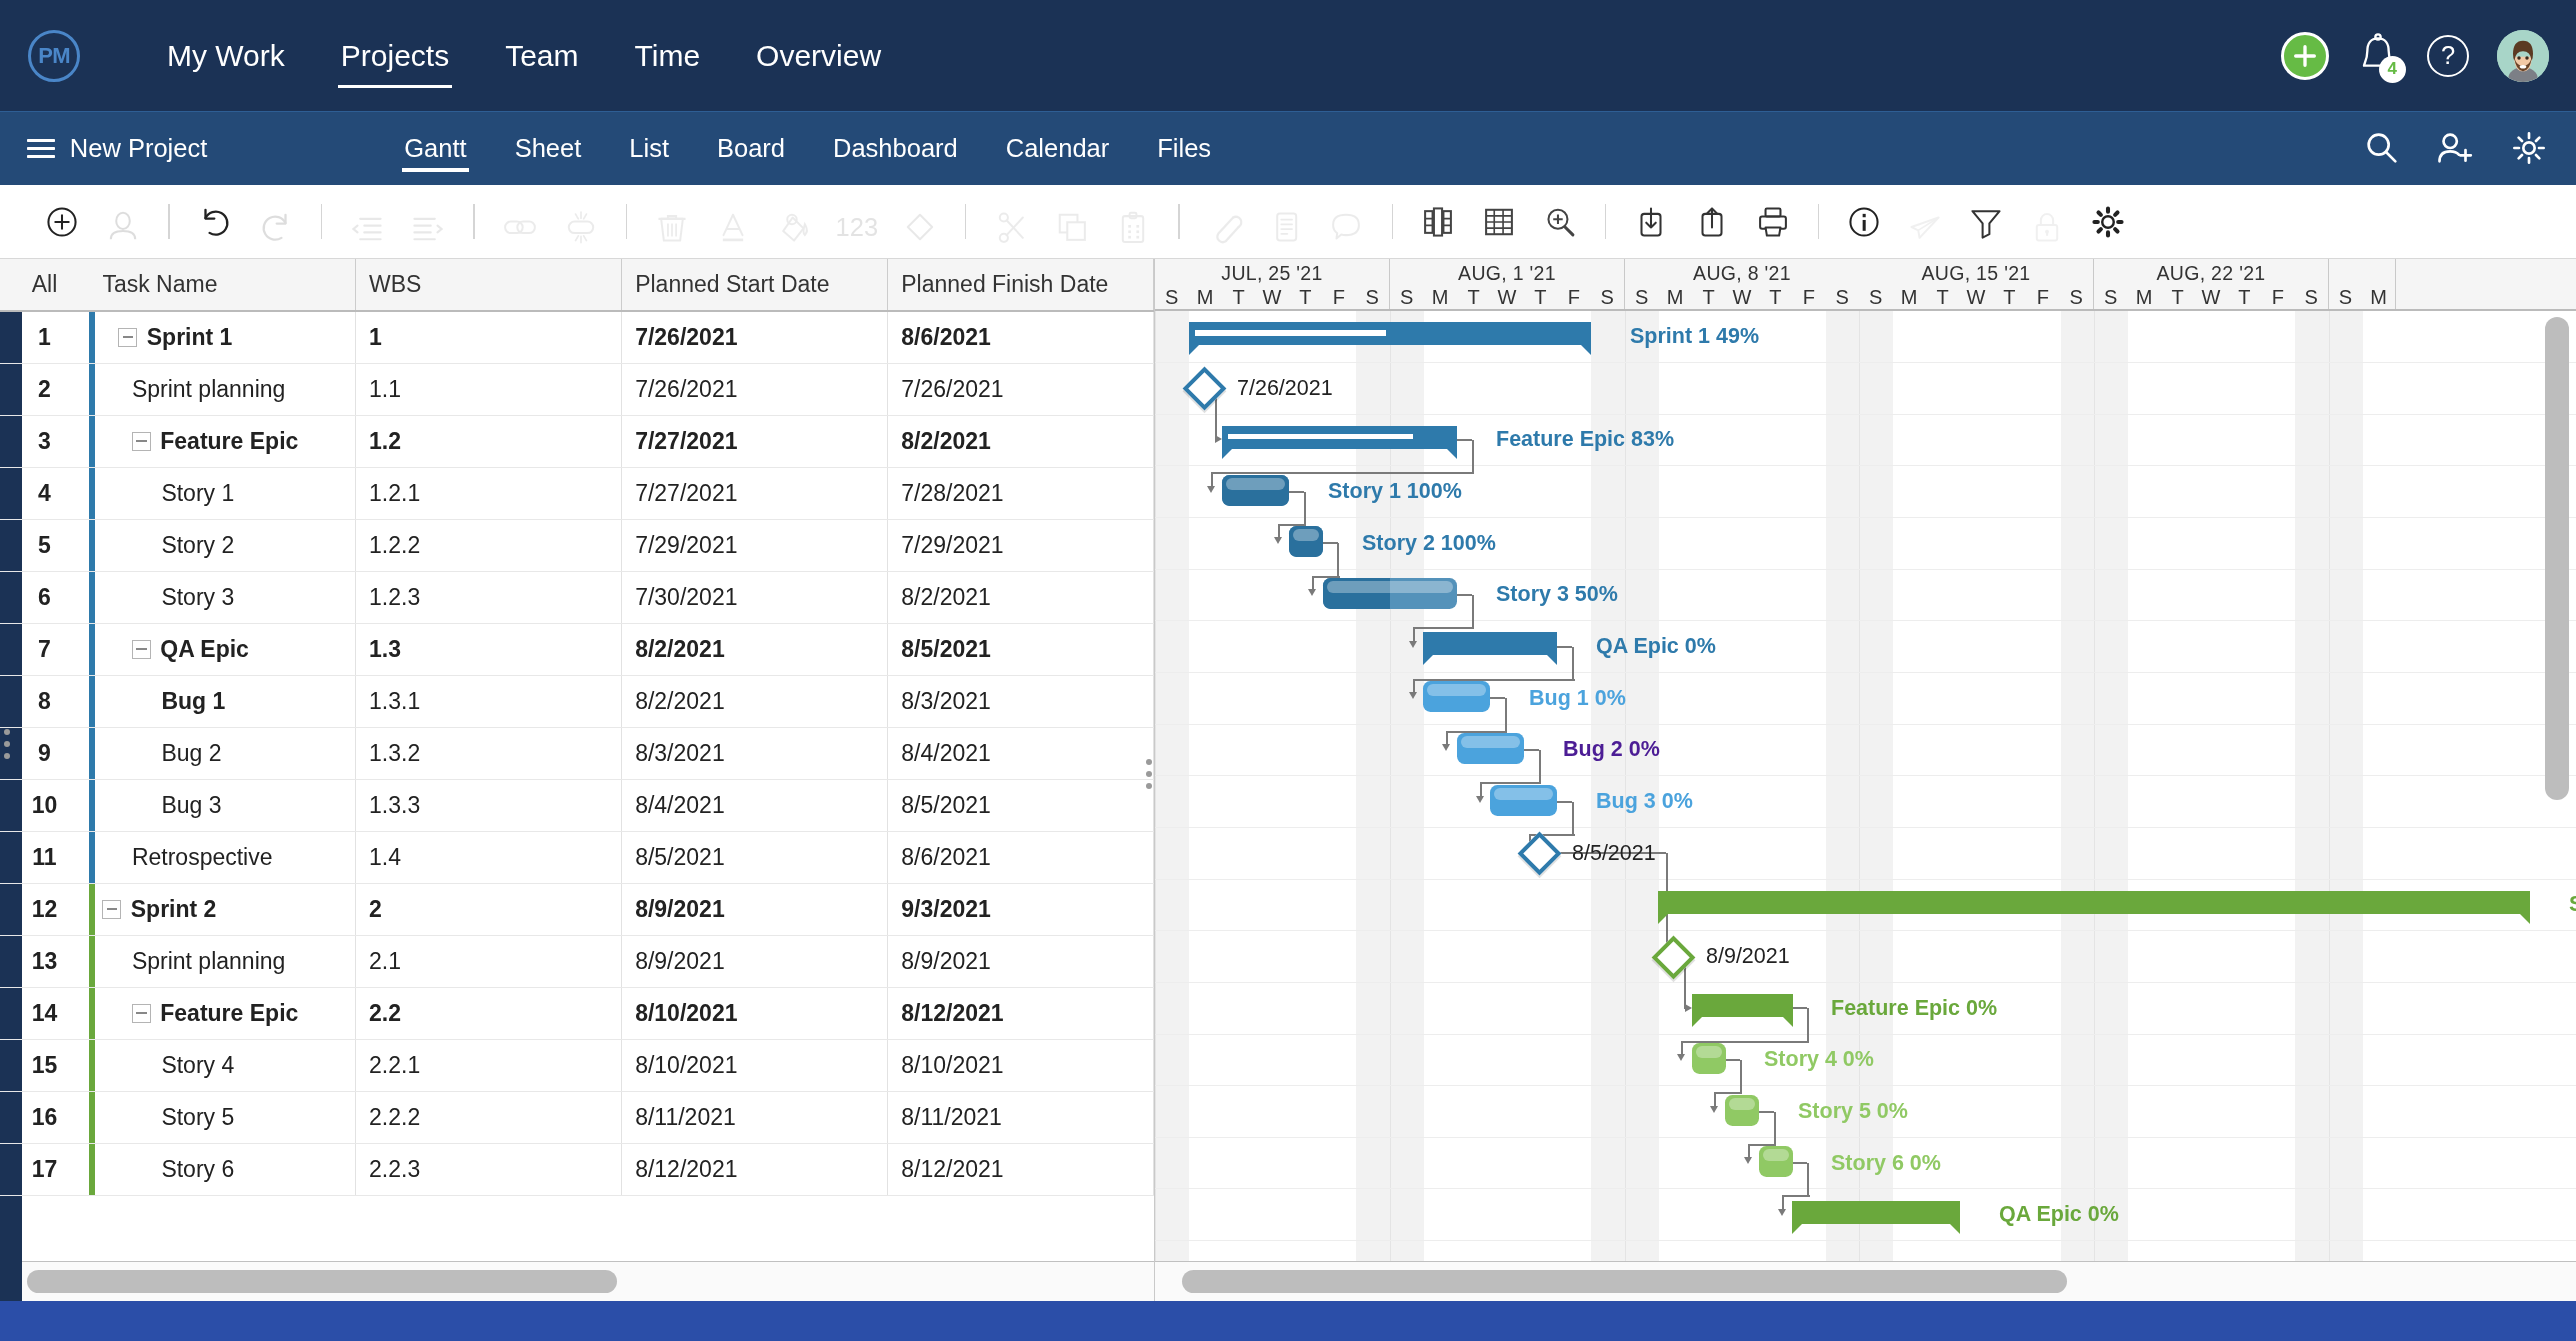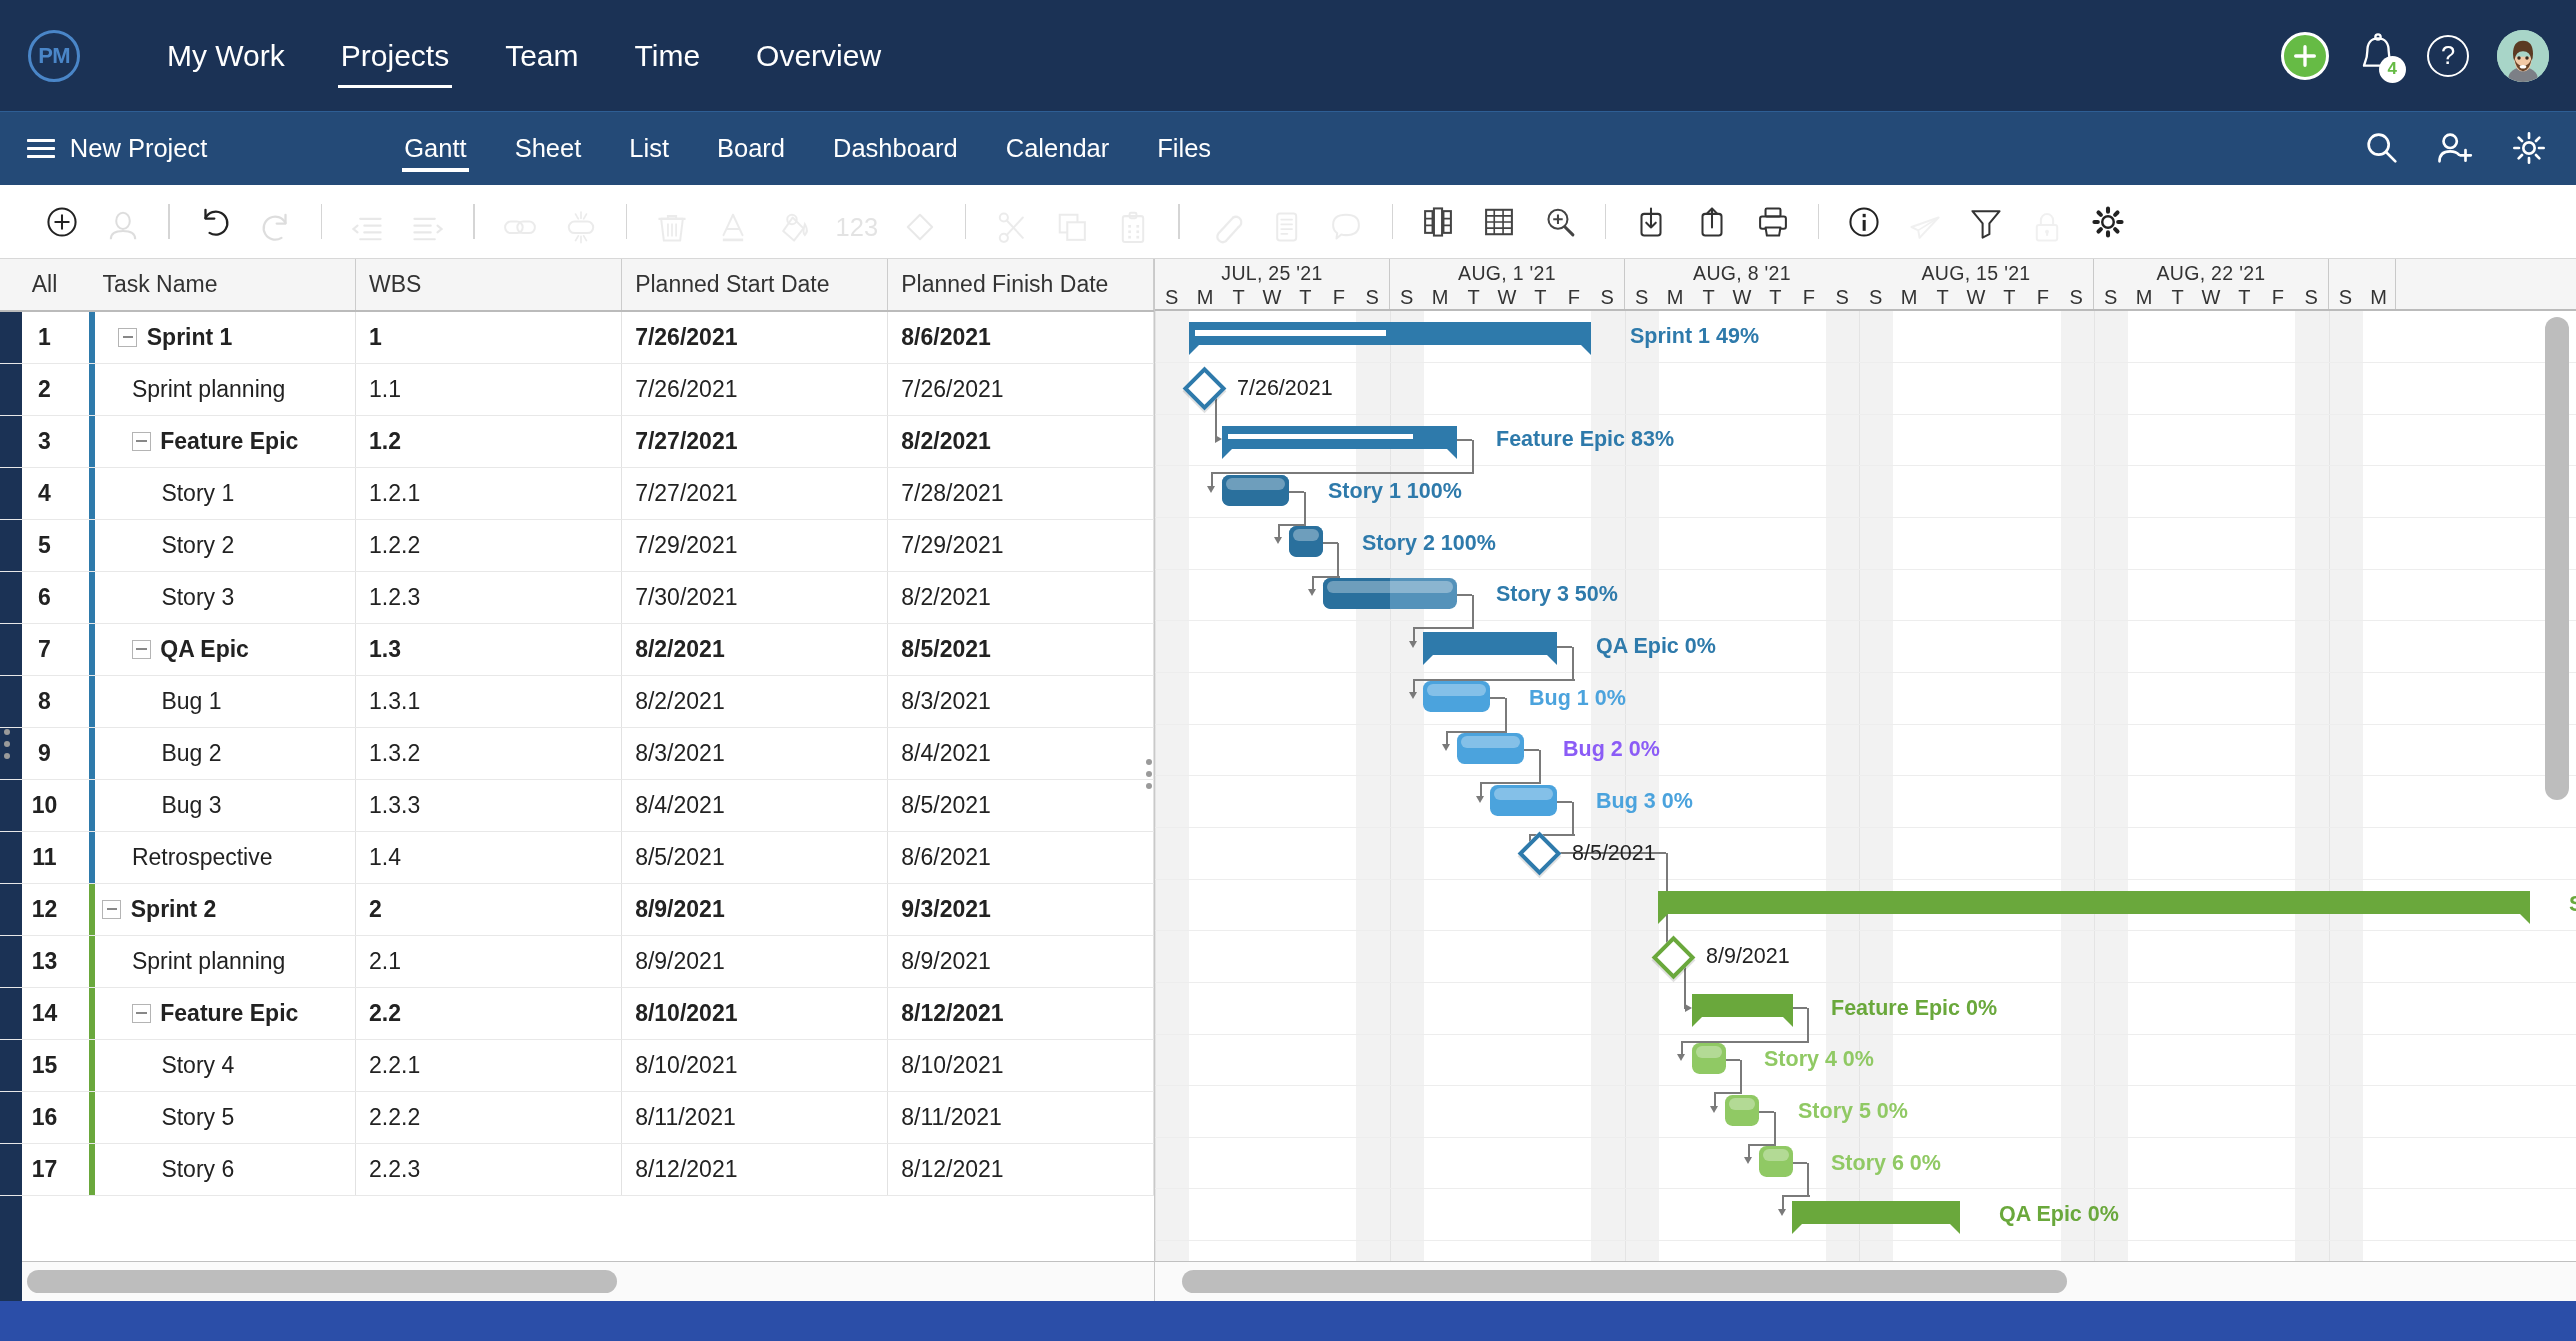--- a/index.html
+++ b/index.html
@@ -564,21 +564,21 @@
               </td>
               <td class="cwbs" style="font-weight: bold;">1.3</td>
               <td class="cstart" style="font-weight: bold;">8/2/2021</td>
               <td class="cfin" style="font-weight: bold;">8/5/2021</td>
             </tr>
             <tr class="lvl2">
               <td class="cnum">8</td>
               <td class="cname">
                 <span class="accent" style="background: rgb(46, 122, 171);"></span>
                 <div class="nm" style="padding-left: 59px;">
-                  <span style="font-weight: normal;">Bug 1</span>
+                  <span style="font-weight: bold;">Bug 1</span>
                 </div>
               </td>
               <td class="cwbs" style="font-weight: normal;">1.3.1</td>
               <td class="cstart" style="font-weight: normal;">8/2/2021</td>
               <td class="cfin" style="font-weight: normal;">8/3/2021</td>
             </tr>
             <tr class="lvl2">
               <td class="cnum">9</td>
               <td class="cname">
                 <span class="accent" style="background: rgb(46, 122, 171);"></span>
@@ -924,21 +924,21 @@
           <div class="capR" style="right: 0px; border-right: 10px solid rgb(46, 122, 171); border-bottom: 10px solid transparent;"></div>
         </div>
         <div class="glabel" style="left: 441px; top: 320px; color: rgb(46, 122, 171);">QA Epic  0%</div>
         <div class="bar" style="left: 268px; top: 370px; width: 67px; background: rgb(75, 163, 221);">
           <div class="gloss"></div>
         </div>
         <div class="glabel" style="left: 374px; top: 372px; color: rgb(75, 163, 221);">Bug 1  0%</div>
         <div class="bar" style="left: 302px; top: 422px; width: 67px; background: rgb(75, 163, 221);">
           <div class="gloss"></div>
         </div>
-        <div class="glabel" style="left: 408px; top: 423px; color: #8b5cf6;">Bug 2  0%</div>
+        <div class="glabel" style="left: 408px; top: 423px; color: #4c1d95;">Bug 2  0%</div>
         <div class="bar" style="left: 335px; top: 474px; width: 67px; background: rgb(75, 163, 221);">
           <div class="gloss"></div>
         </div>
         <div class="glabel" style="left: 441px; top: 475px; color: rgb(75, 163, 221);">Bug 3  0%</div>
         <div class="ms" style="left: 369px; top: 527px; border: 4.7px solid rgb(46, 122, 171); background: rgb(255, 255, 255); box-shadow: rgba(0, 0, 0, 0.12) 2px 2px 0px;"></div>
         <div class="gdate" style="left: 417px; top: 527px;">8/5/2021</div>
         <div class="sumbar" style="left: 503px; top: 580px; width: 872px;">
           <div class="body" style="background: rgb(106, 168, 60);"></div>
           <div class="capL" style="left: 0px; border-left: 10px solid rgb(106, 168, 60); border-bottom: 10px solid transparent;"></div>
           <div class="capR" style="right: 0px; border-right: 10px solid rgb(106, 168, 60); border-bottom: 10px solid transparent;"></div>

